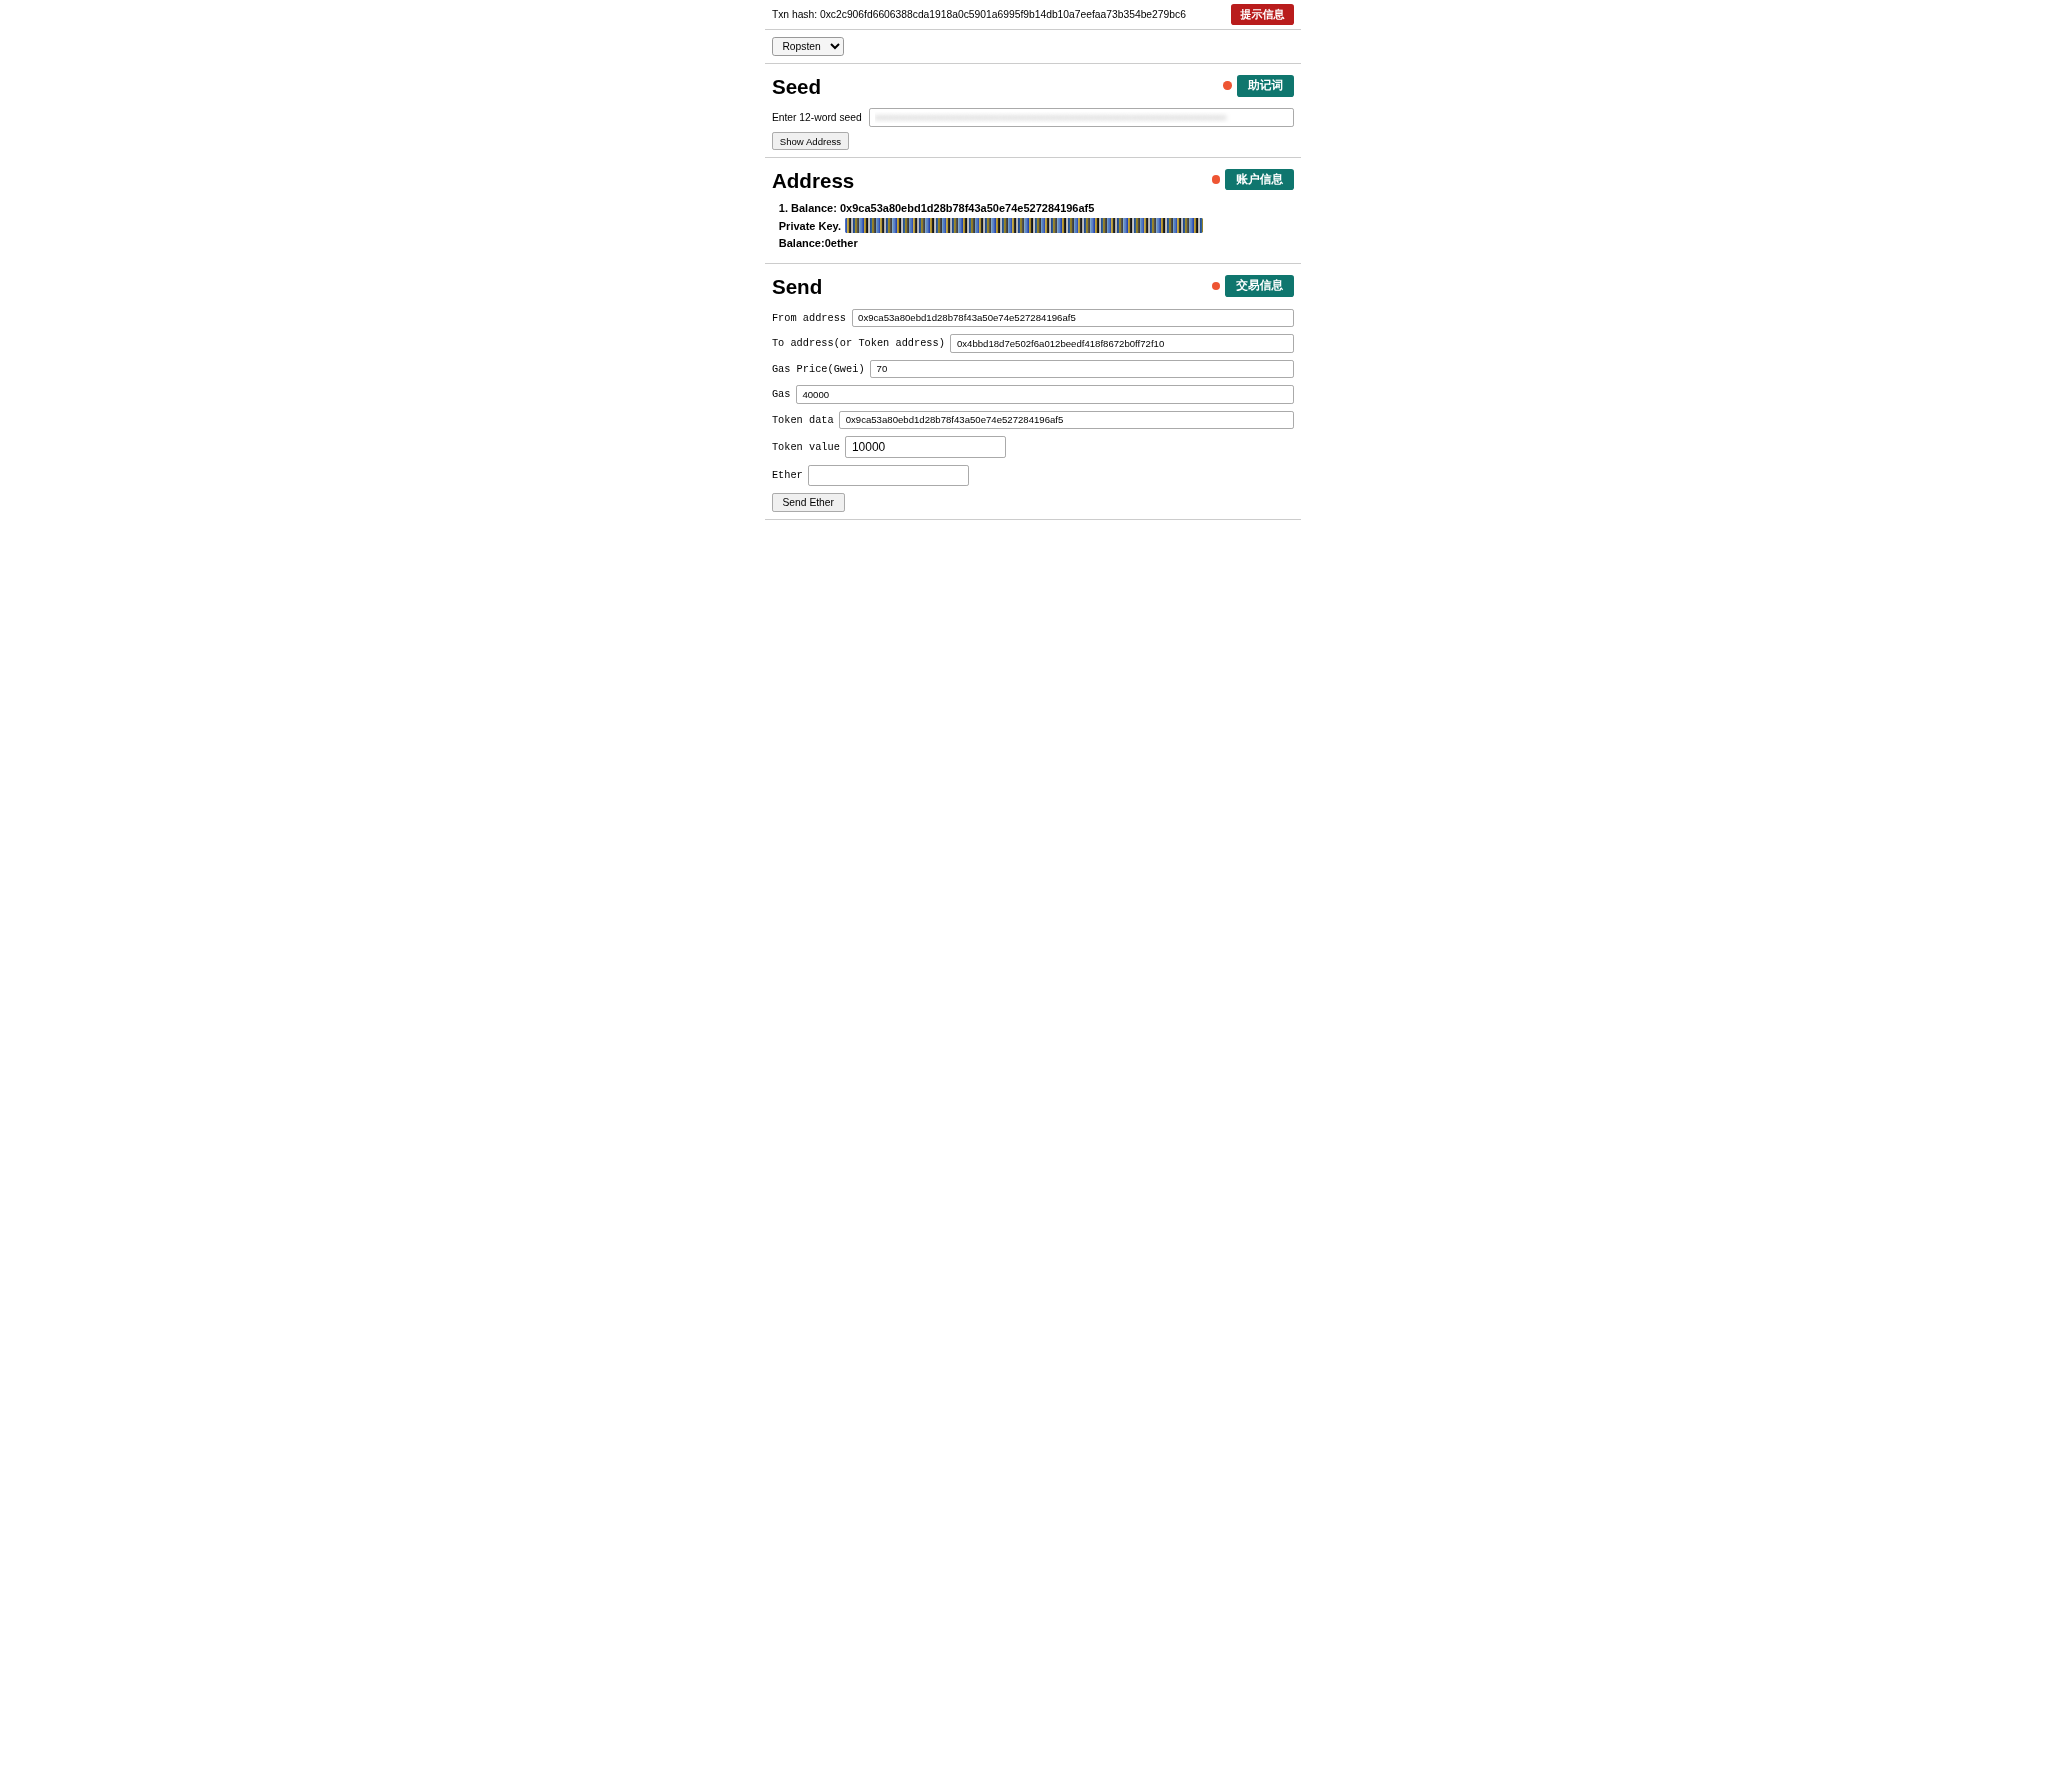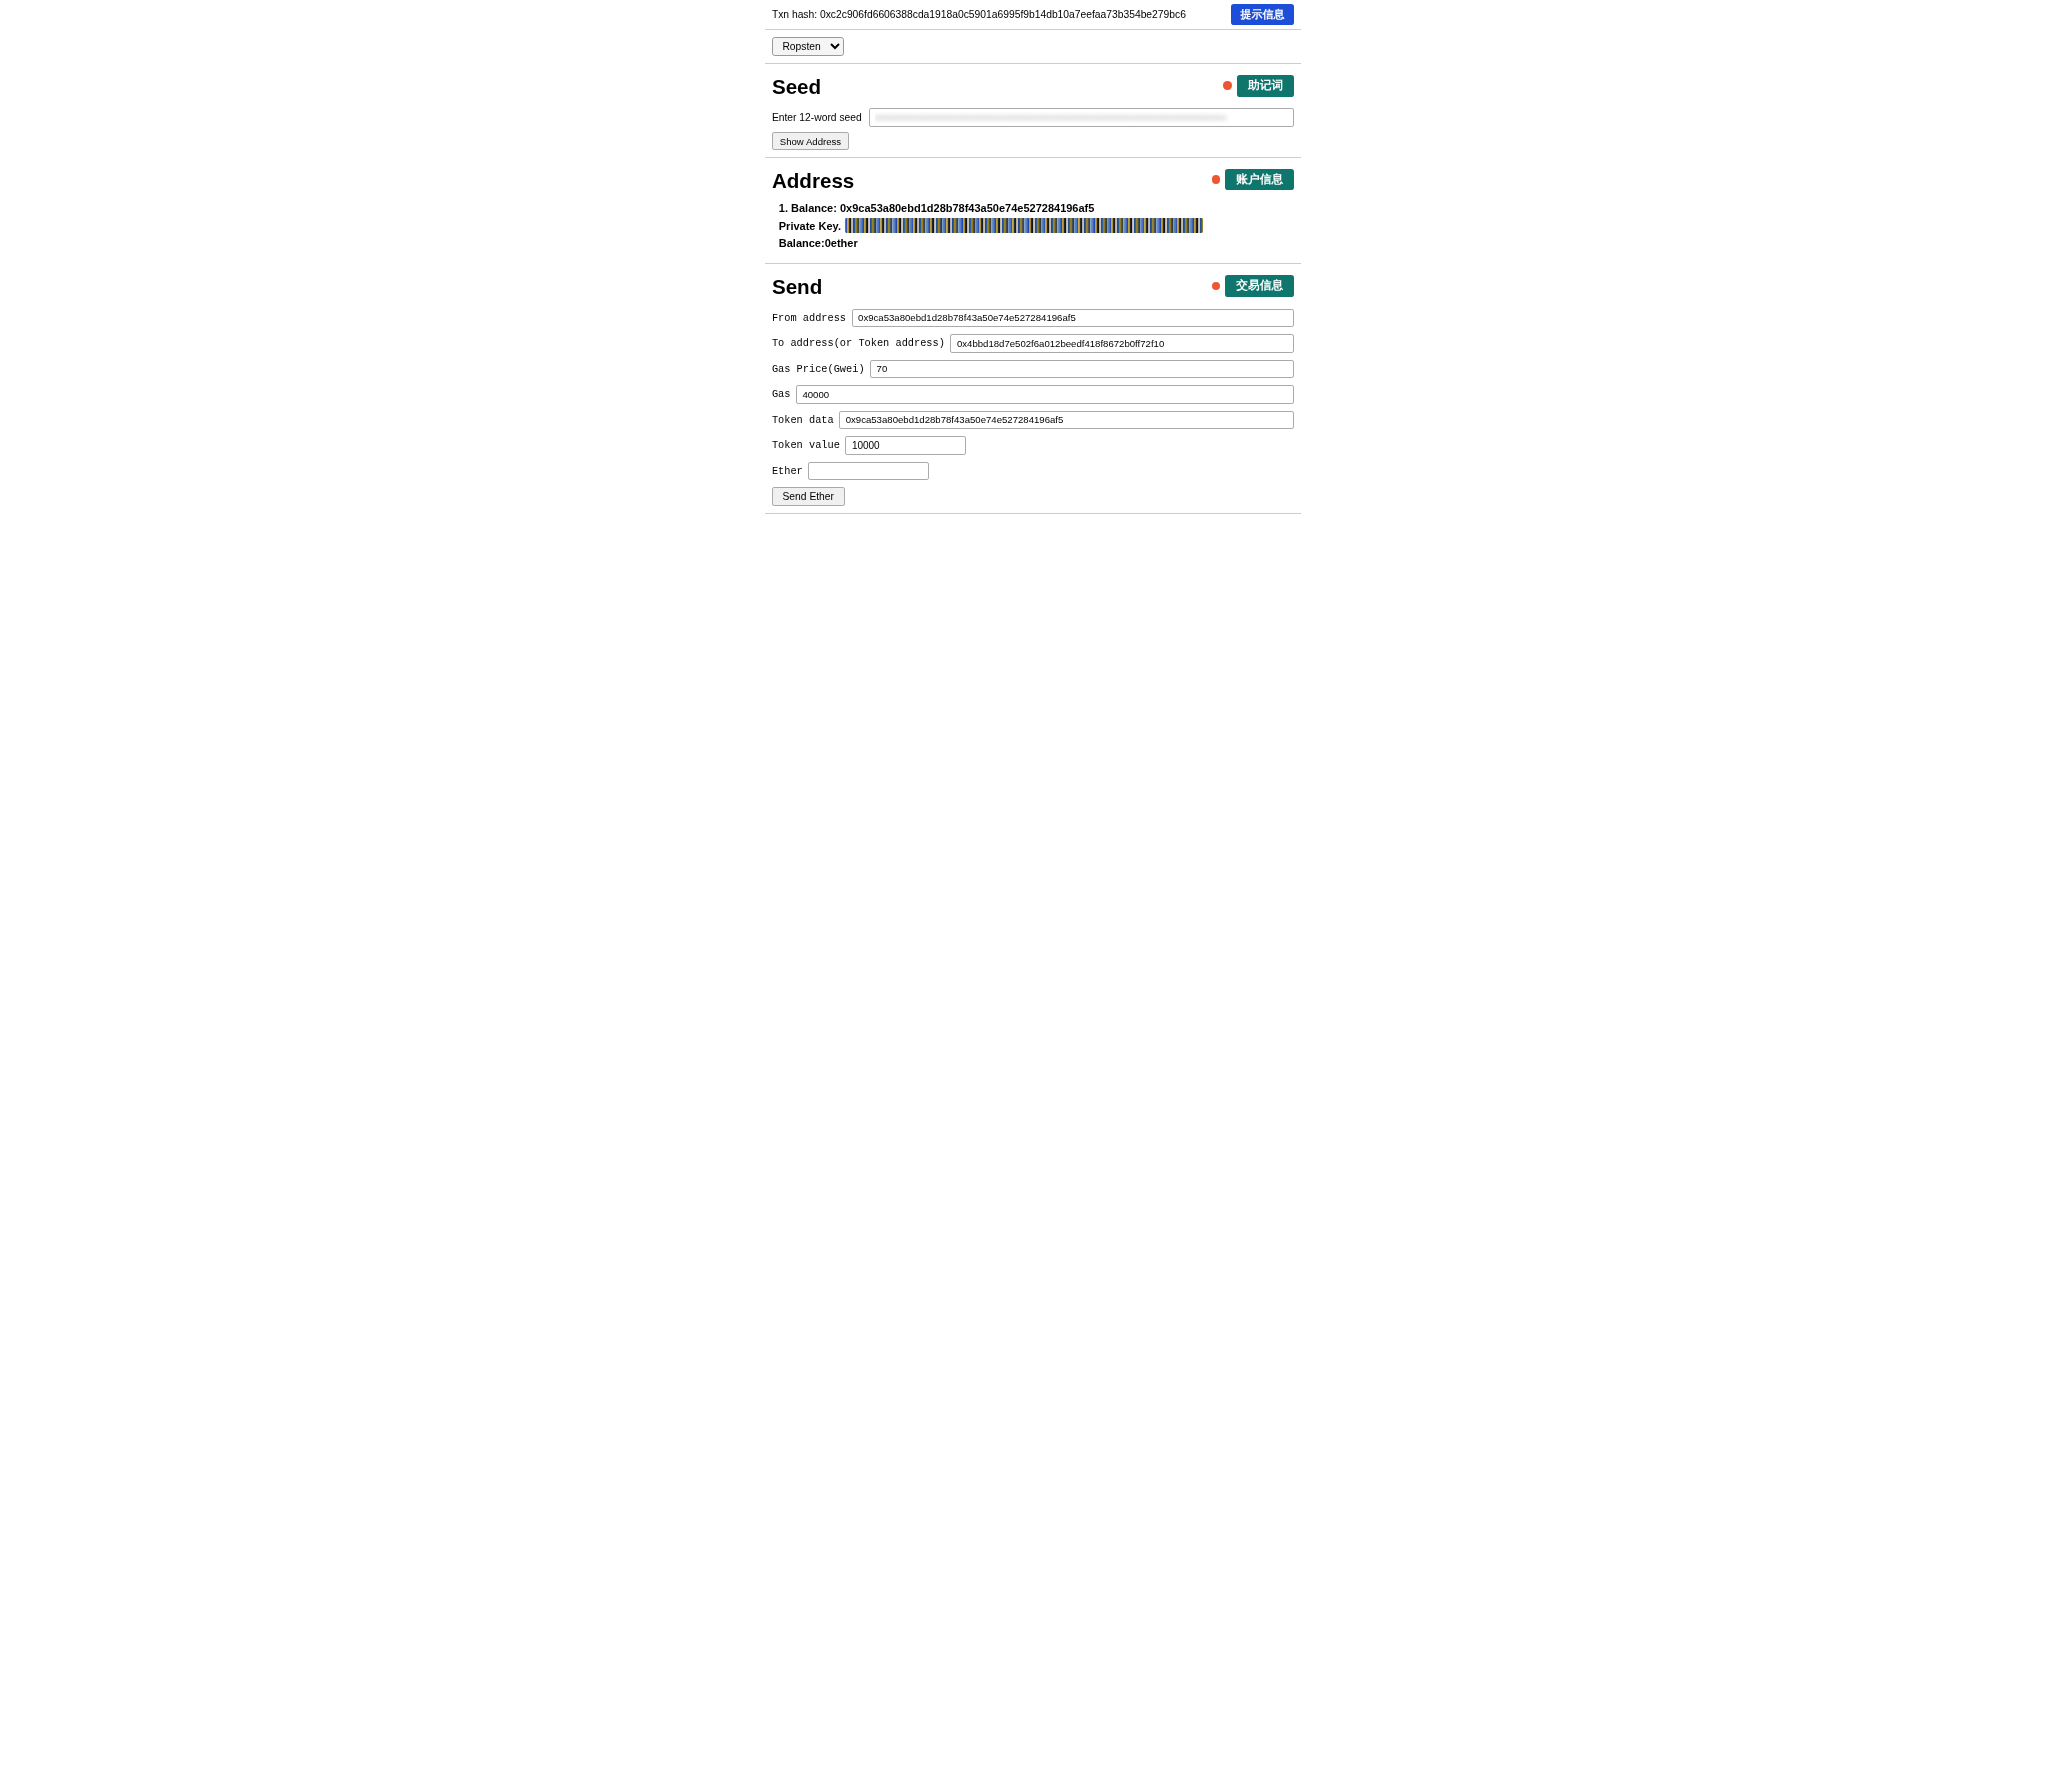--- a/index.html
+++ b/index.html
@@ -25,21 +25,21 @@
     }
     .txn-hash-text {
       font-size: 10.3px;
       color: #000;
       flex: 1;
       overflow: hidden;
       text-overflow: ellipsis;
       white-space: nowrap;
     }
     .tooltip-badge {
-      background: #1d4ed8;
+      background: #b91c1c;
       color: #fff;
       padding: 2.8px 9.6px;
       border-radius: 2.8px;
       font-size: 11px;
       font-weight: bold;
       margin-left: 6.9px;
       white-space: nowrap;
     }
 
     
@@ -170,22 +170,22 @@
     }
     .form-input {
       flex: 1;
       font-size: 9.6px;
       padding: 2.8px 5.5px;
       border: 0.7px solid #aaa;
       border-radius: 2.1px;
       background: #fff;
     }
     .form-input-short {
-      width: 121px;
-      font-size: 10px;
+      width: 161px;
+      font-size: 12px;
       padding: 2.8px 5.5px;
       border: 0.7px solid #aaa;
       border-radius: 2.1px;
       background: #fff;
     }
     .send-btn {
       font-size: 10.3px;
       padding: 2.8px 9.6px;
       border: 0.7px solid #aaa;
       border-radius: 2.1px;

